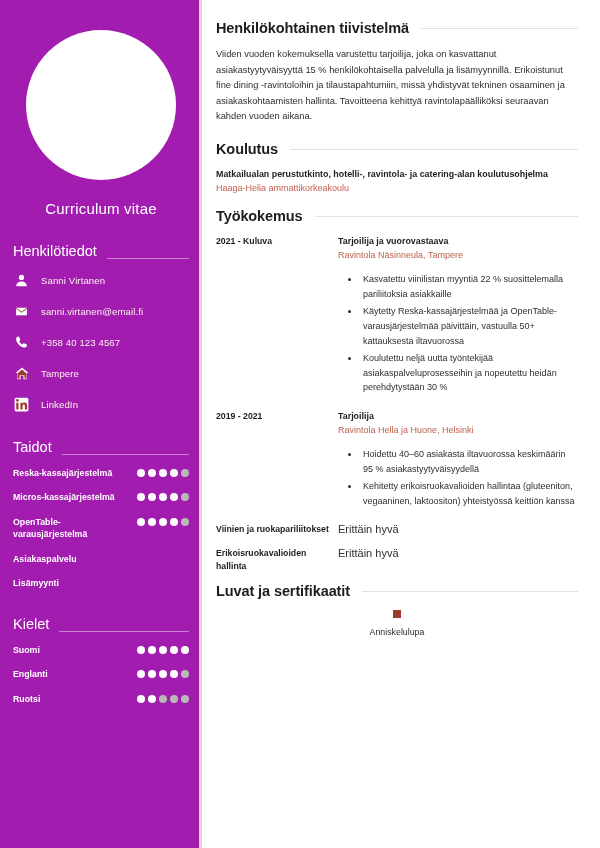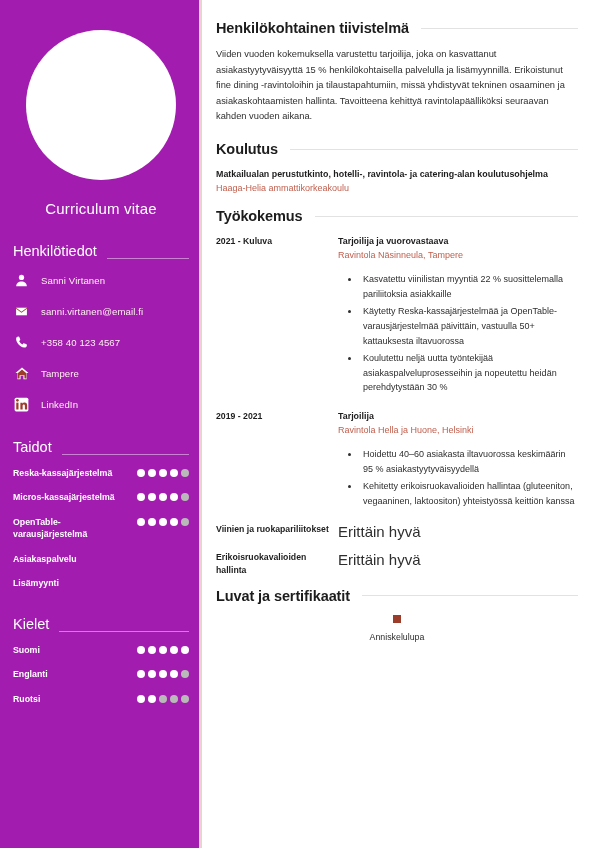--- a/index.html
+++ b/index.html
@@ -97,21 +97,21 @@
   .entry .org { font-size: 9px; font-weight: 400; color: #c0604f; line-height: 1.55; margin-top: 1px; }
   .bullets { margin: 9px 0 0 0; padding-left: 22px; }
   .bullets li {
     font-size: 9px; line-height: 1.62; color: #2e2e2e; margin-bottom: 3px; padding-left: 3px;
   }
 
   .skill-entry { display: flex; margin-bottom: 11px; }
   .skill-entry .name {
     flex: 0 0 122px; font-size: 8.7px; font-weight: bold; color: #1d1d1d; line-height: 1.45;
   }
-  .skill-entry .lvl { font-size: 15px; color: #2e2e2e; padding-top: 0px; }
+  .skill-entry .lvl { font-size: 11px; color: #2e2e2e; padding-top: 0px; }
 
   .cert-list { list-style: none; margin-top: 2px; }
   .cert-li { display: flex; align-items: center; gap: 9px; margin-bottom: 13px; flex-direction: column; }
   .cert-li .sq { width: 8px; height: 8px; background: #9c3c2b; flex: 0 0 8px; }
   .cert-li .t { font-size: 8.8px; color: #2e2e2e; }
 </style>
 </head>
 <body>
 
 <div class="page">

